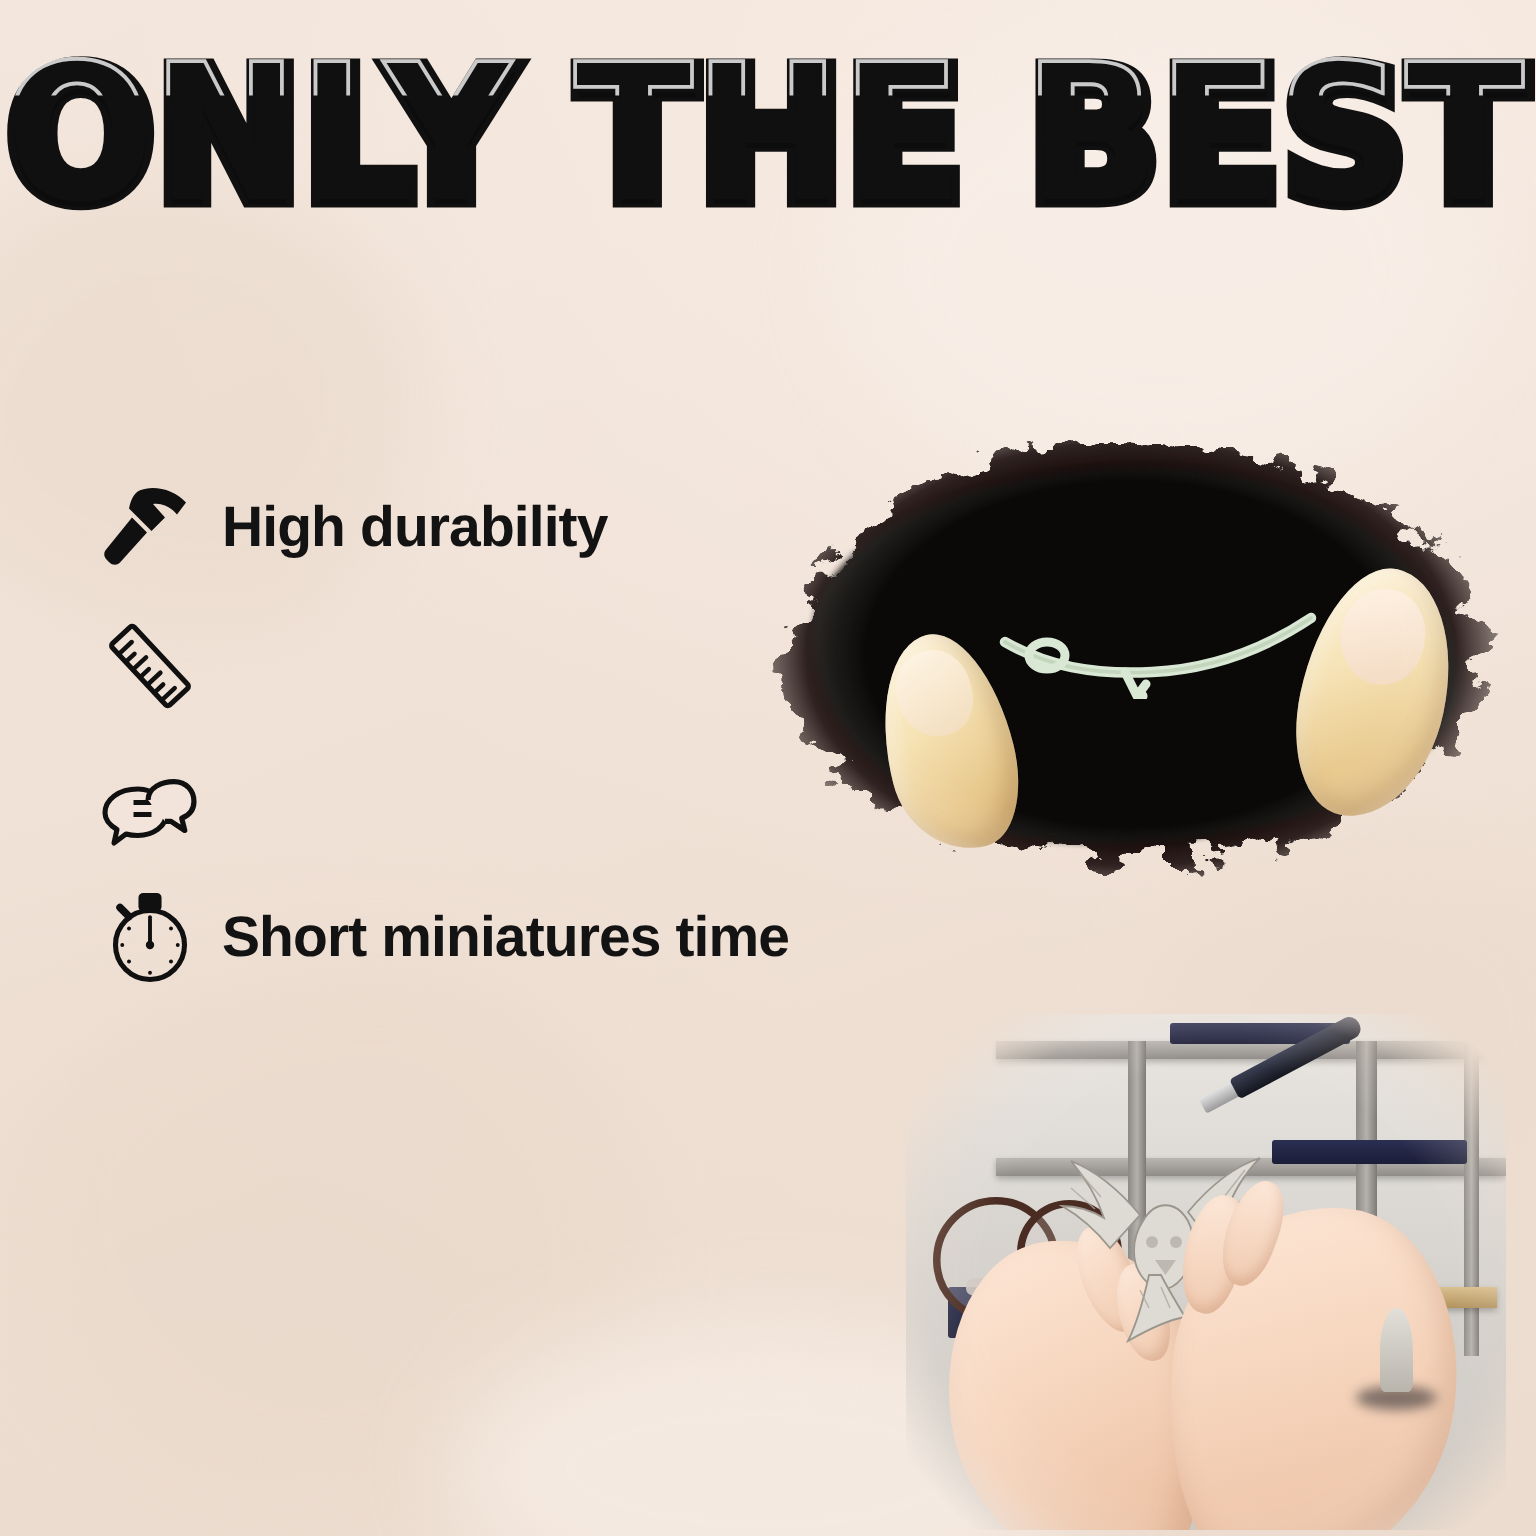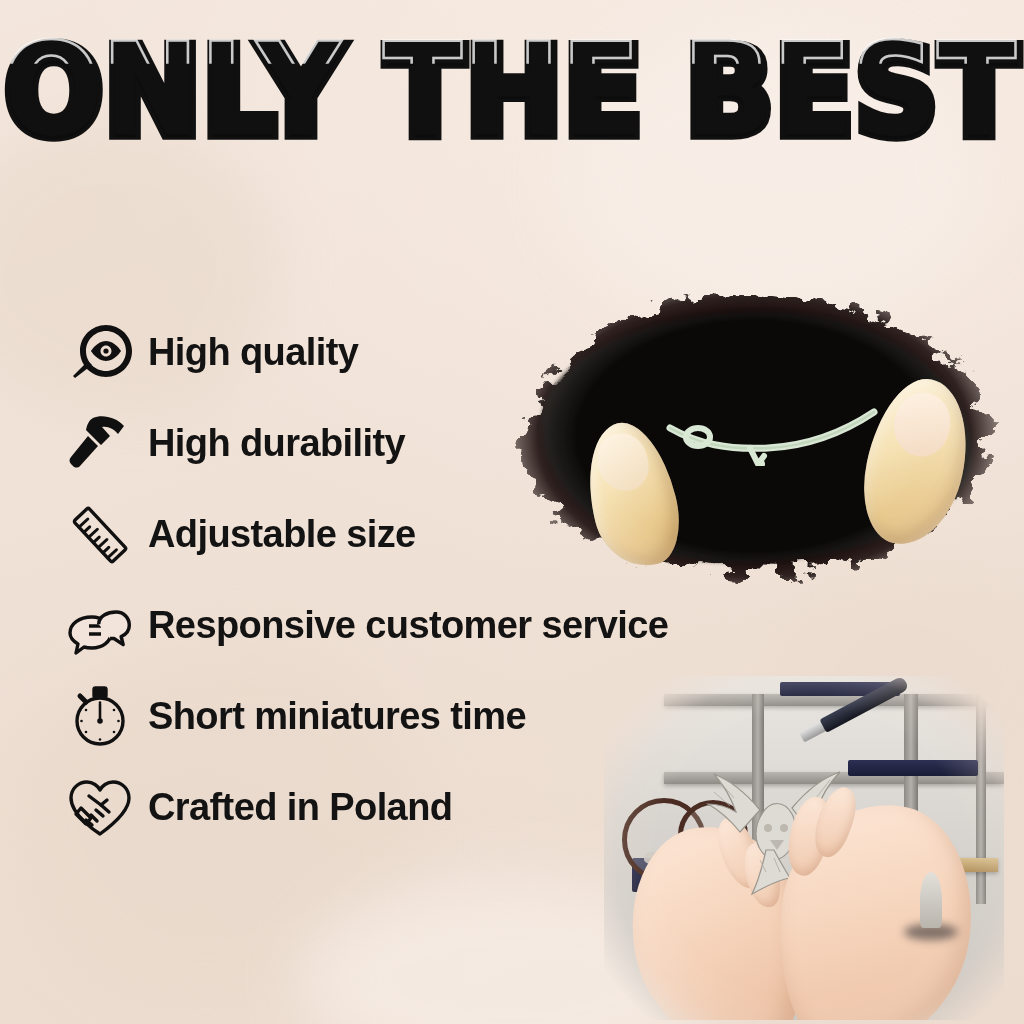--- a/index.html
+++ b/index.html
@@ -410,39 +410,20 @@
       <div class="small-mini" style="left:316px; top:196px; width:22px; height:56px;"></div>
     </div>
   </div>
 
   <div class="title">ONLY THE BEST</div>
   <div class="title-gloss">ONLY THE BEST</div>
 
 
   <div class="features">
 
-    <div class="feature">
-      <span class="feature-icon">
-        <svg width="64" height="64" viewBox="0 0 64 64">
-          <g fill="#111010">
-            <path d="M7 57 L5 55 L20 40 L24 44 Z"></path>
-            <path d="M38 4 C 23.6 4 12 15.6 12 30 C 12 44.4 23.6 56 38 56
-                     C 52.4 56 64 44.4 64 30 C 64 15.6 52.4 4 38 4 Z
-                     M38 10 C 49.0 10 58 19.0 58 30 C 58 41.0 49.0 50 38 50
-                     C 27 50 18 41.0 18 30 C 18 19.0 27 10 38 10 Z"></path>
-            <path d="M38 20 C 29 20 23 30 23 30 C 23 30 29 40 38 40
-                     C 47 40 53 30 53 30 C 53 30 47 20 38 20 Z
-                     M38 24.5 C 41.0 24.5 43.5 27.0 43.5 30 C 43.5 33.0 41.0 35.5 38 35.5
-                     C 35.0 35.5 32.5 33.0 32.5 30 C 32.5 27.0 35.0 24.5 38 24.5 Z"></path>
-            <circle cx="38" cy="30" r="2.6"></circle>
-          </g>
-        </svg>
-      </span>
-      <span class="feature-label">High quality</span>
-    </div>
 
     <div class="feature">
       <span class="feature-icon">
         <svg width="64" height="64" viewBox="0 0 64 64">
           <g fill="#111010">
             <path d="M25 6 C 34 2, 48 5, 56 14 L 50 22 C 46 17, 40 14, 34 15
                      L 42 24 L 33 33 L 18 18 C 19 13, 21 8, 25 6 Z"></path>
             <path d="M20 24 L 30 34 L 12 54 C 10 56, 7 56, 5 54 L 3 52
                      C 1 50, 1 47, 3 45 Z"></path>
           </g>
@@ -461,38 +442,36 @@
               <line x1="22" y1="19" x2="30" y2="19"></line>
               <line x1="22" y1="26" x2="34" y2="26"></line>
               <line x1="22" y1="33" x2="30" y2="33"></line>
               <line x1="22" y1="40" x2="34" y2="40"></line>
               <line x1="22" y1="47" x2="30" y2="47"></line>
               <line x1="22" y1="54" x2="34" y2="54"></line>
             </g>
           </g>
         </svg>
       </span>
-      <span class="feature-label">Adjustable size</span>
     </div>
 
     <div class="feature">
       <span class="feature-icon">
         <svg width="66" height="62" viewBox="0 0 66 62">
           <g fill="none" stroke="#111010" stroke-width="3.4" stroke-linejoin="round">
             <path d="M44 38 C 44 47, 35 53, 25 53 C 22 53, 19 52.6, 17 52
                      L 9 58 L 11 49 C 6 46, 3 42, 3 38 C 3 29, 12 22, 25 22
                      C 35 22, 44 29, 44 38 Z" fill="#f2e4da"></path>
             <path d="M22 31 L 34 31 M22 39 L 34 39"></path>
             <path d="M35 13 C 35 5, 44 1, 52 1 C 60 1, 65 7, 65 14
                      C 65 19, 62 23, 57 25 L 59 33 L 50 27
                      C 49 27, 47 27, 46 27" fill="#f2e4da" transform="translate(-4 16) scale(1.02)"></path>
           </g>
         </svg>
       </span>
-      <span class="feature-label">Responsive customer service</span>
     </div>
 
     <div class="feature">
       <span class="feature-icon">
         <svg width="62" height="64" viewBox="0 0 62 64">
           <g fill="none" stroke="#111010" stroke-width="3.4">
             <circle cx="31" cy="36" r="23"></circle>
             <rect x="25" y="3" width="12" height="9" rx="1.5" fill="#111010"></rect>
             <line x1="31" y1="12" x2="31" y2="14"></line>
             <path d="M11 11 L 17 17" stroke-width="5" stroke-linecap="round"></path>
@@ -507,30 +486,15 @@
             <circle cx="31" cy="54.5" r="1.3"></circle>
             <circle cx="17" cy="47" r="1.3"></circle>
             <circle cx="12.5" cy="36" r="1.3"></circle>
             <circle cx="17" cy="25" r="1.3"></circle>
           </g>
         </svg>
       </span>
       <span class="feature-label">Short miniatures time</span>
     </div>
 
-    <div class="feature">
-      <span class="feature-icon">
-        <svg width="66" height="60" viewBox="0 0 66 60">
-          <g fill="none" stroke="#111010" stroke-width="3.4" stroke-linejoin="round" stroke-linecap="round">
-            <path d="M33 56 C 33 56, 4 38, 4 20 C 4 11, 11 4, 20 4
-                     C 26 4, 31 8, 33 12 C 35 8, 40 4, 46 4
-                     C 55 4, 62 11, 62 20 C 62 34, 44 48, 33 56 Z"></path>
-            <path d="M22 18 L 34 27 L 40 22"></path>
-            <path d="M34 27 L 42 34 M29 32 L 36 38 M24 37 L 30 43 M19 42 L 25 47"></path>
-            <path d="M14 30 L 24 40 L 19 46 L 9 36 Z"></path>
-          </g>
-        </svg>
-      </span>
-      <span class="feature-label">Crafted in Poland</span>
-    </div>
 
   </div>
 </div>
 
 </body></html>

